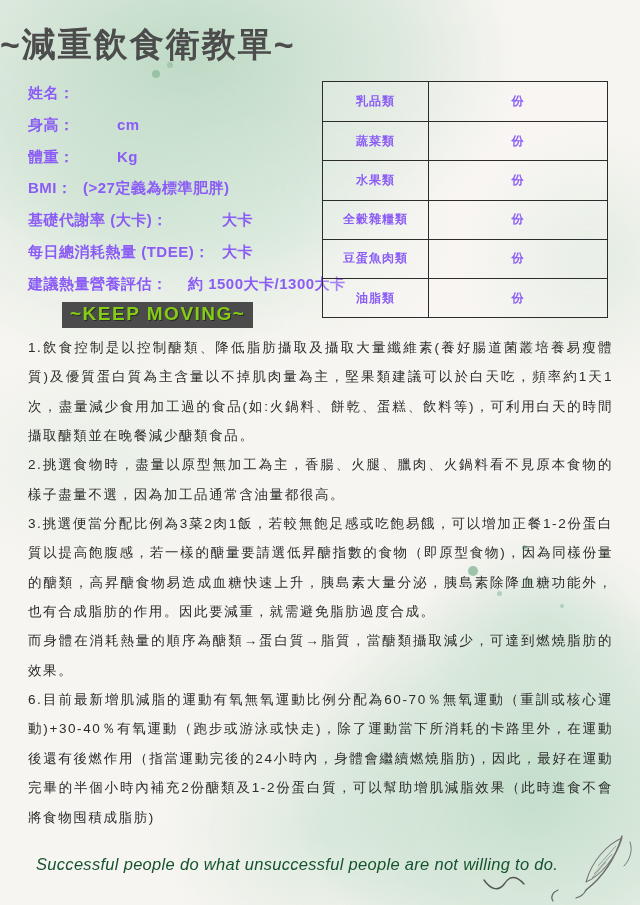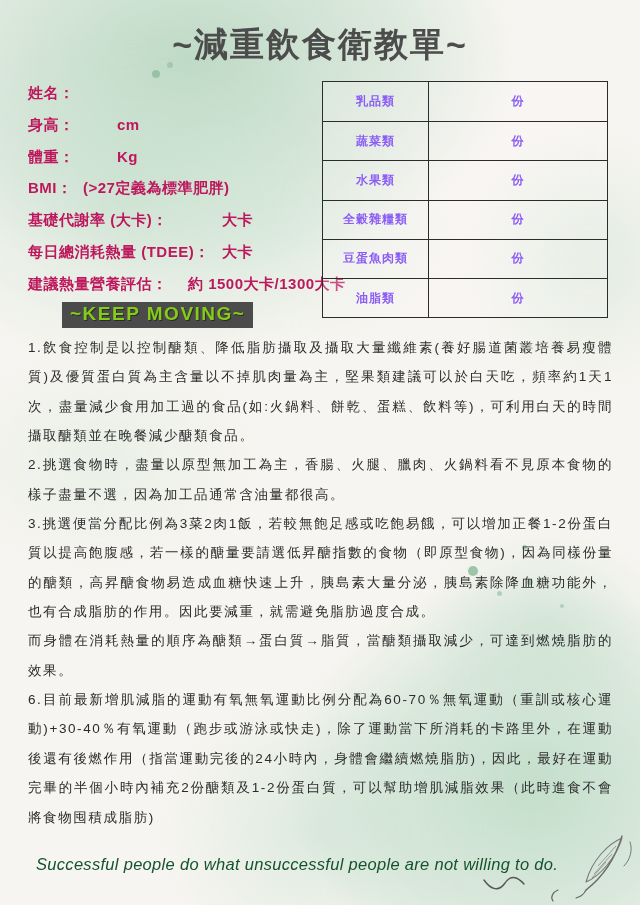--- a/index.html
+++ b/index.html
@@ -31,27 +31,27 @@
       filter:blur(7px);}
   .w7{left:160px; top:690px; width:320px; height:280px;
       background:radial-gradient(ellipse at 50% 50%, rgba(198,224,206,.55) 0%, rgba(198,224,206,0) 70%);
       filter:blur(9px);}
   .w8{left:420px; top:530px; width:250px; height:190px;
       background:radial-gradient(ellipse at 50% 50%, rgba(194,222,203,.55) 0%, rgba(194,222,203,0) 70%);
       filter:blur(7px);}
   .dot{position:absolute; border-radius:50%; background:#8dbc9c; pointer-events:none;}
   
   .title{
-    position:absolute; top:22px; left:0; right:0; text-align:center;
+    position:absolute; top:22px; left:0; right:0; 
     font-size:34px; font-weight:bold; color:#4c4c4c; letter-spacing:2px;
   }
   
   .form{position:absolute; left:28px; top:84px; width:292px;}
   .form-row{position:relative; height:31.8px; font-size:15px; font-weight:600;
-            color:#be185d; letter-spacing:.5px; white-space:nowrap;}
+            color:#8b5cf6; letter-spacing:.5px; white-space:nowrap;}
   .form-row .suffix{position:absolute; top:0;}
   .form-row:nth-child(2) .suffix{left:89px;}
   .form-row:nth-child(3) .suffix{left:89px;}
   .form-row:nth-child(4) .suffix{left:55px;}
   .form-row:nth-child(5) .suffix{left:194px;}
   .form-row:nth-child(6) .suffix{left:194px;}
   .form-row:nth-child(7) .suffix{left:148px;margin-left:12px;}
   
   .badge{
     position:absolute; left:62px; top:302px;

